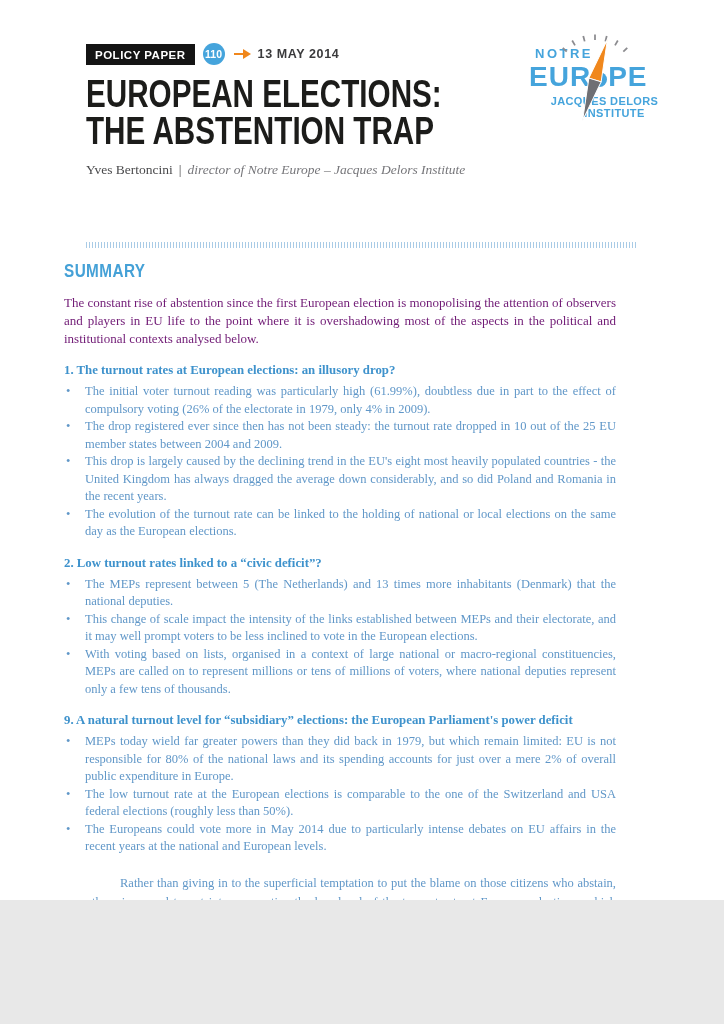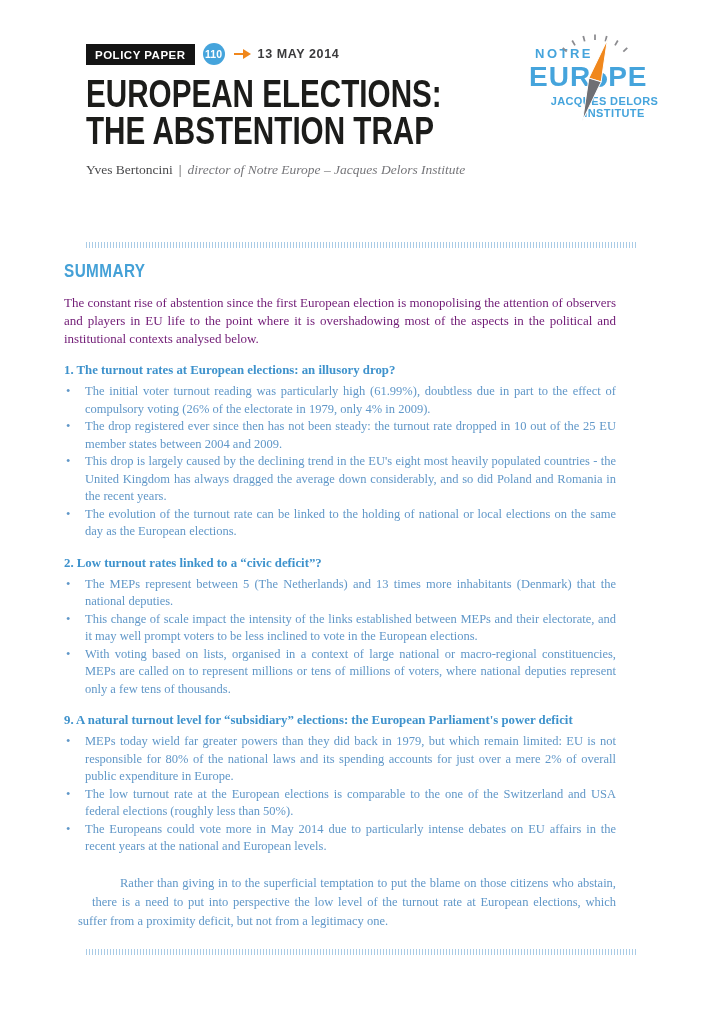--- a/index.html
+++ b/index.html
@@ -1,19 +1,19 @@
 <!DOCTYPE html>
 <html><head>
 <meta charset="utf-8">
 <style>
   * { margin:0; padding:0; box-sizing:border-box; }
   html,body { background:#e8e8e8; }
   .page {
     position:relative;
-    width:724px; height:1024px;
+    width:724px; height:900px;
     margin:0 auto;
     background:#ffffff;
     overflow:hidden;
     font-family:"Liberation Serif", serif;
   }
   
   .header { position:relative; padding-top:42px; padding-left:86px; }
   .badge-row { display:flex; align-items:center; height:24px; }
   .badge {
     display:inline-block; background:#141414; color:#ffffff;

